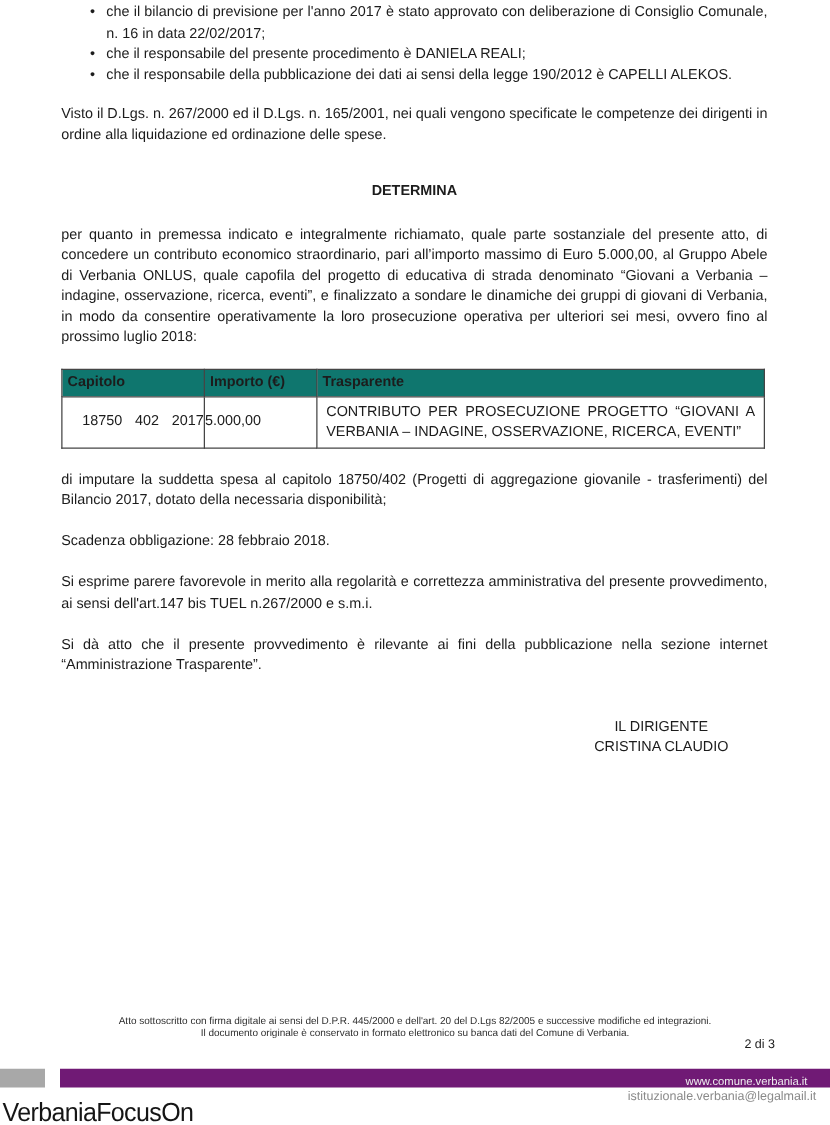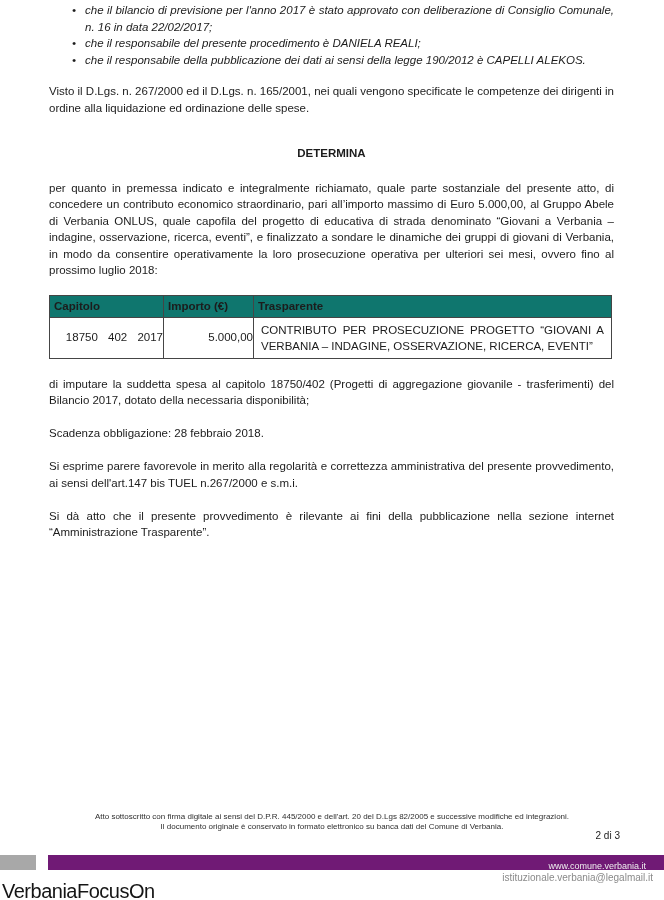--- a/index.html
+++ b/index.html
@@ -20,21 +20,20 @@
     top: 2px;
     left: 49px;
     width: 565px;
     font-size: 11.5px;
     line-height: 16.5px;
     text-align: justify;
   }
   ul.bullets {
     list-style: none;
     margin-bottom: 15px;
-    font-style: italic;
   }
   ul.bullets li {
     position: relative;
     padding-left: 36px;
   }
   ul.bullets li::before {
     content: "\2022";
     position: absolute;
     left: 23px;
     top: 0;
@@ -62,21 +61,21 @@
     padding: 2px 4px;
   }
   td.c-capitolo {
     width: 114px;
     text-align: right;
     word-spacing: 7px;
     vertical-align: middle;
   }
   td.c-importo {
     width: 90px;
-    text-align: right;
+    text-align: left;
     vertical-align: middle;
   }
   td.c-descr {
     text-align: justify;
     vertical-align: middle;
     padding: 4px 7px;
     line-height: 16px;
     height: 40px;
   }
   .signature {
@@ -182,20 +181,24 @@
     </table>
 
     <p class="para">di imputare la suddetta spesa al capitolo 18750/402 (Progetti di aggregazione giovanile - trasferimenti) del Bilancio 2017, dotato della necessaria disponibilità;</p>
 
     <p class="para">Scadenza obbligazione: 28 febbraio 2018.</p>
 
     <p class="para">Si esprime parere favorevole in merito alla regolarità e correttezza amministrativa del presente provvedimento, ai sensi dell'art.147 bis TUEL n.267/2000 e s.m.i.</p>
 
     <p class="para">Si dà atto che il presente provvedimento è rilevante ai fini della pubblicazione nella sezione internet “Amministrazione Trasparente”.</p>
 
+    <div class="signature">
+      <div>IL DIRIGENTE</div>
+      <div>CRISTINA CLAUDIO</div>
+    </div>
 
   </div>
 
   <div class="legal">
     <div>Atto sottoscritto con firma digitale ai sensi del D.P.R. 445/2000 e dell'art. 20 del D.Lgs 82/2005 e successive modifiche ed integrazioni.</div>
     <div>Il documento originale è conservato in formato elettronico su banca dati del Comune di Verbania.</div>
   </div>
 
   <div class="pagenum">2 di 3</div>
 

